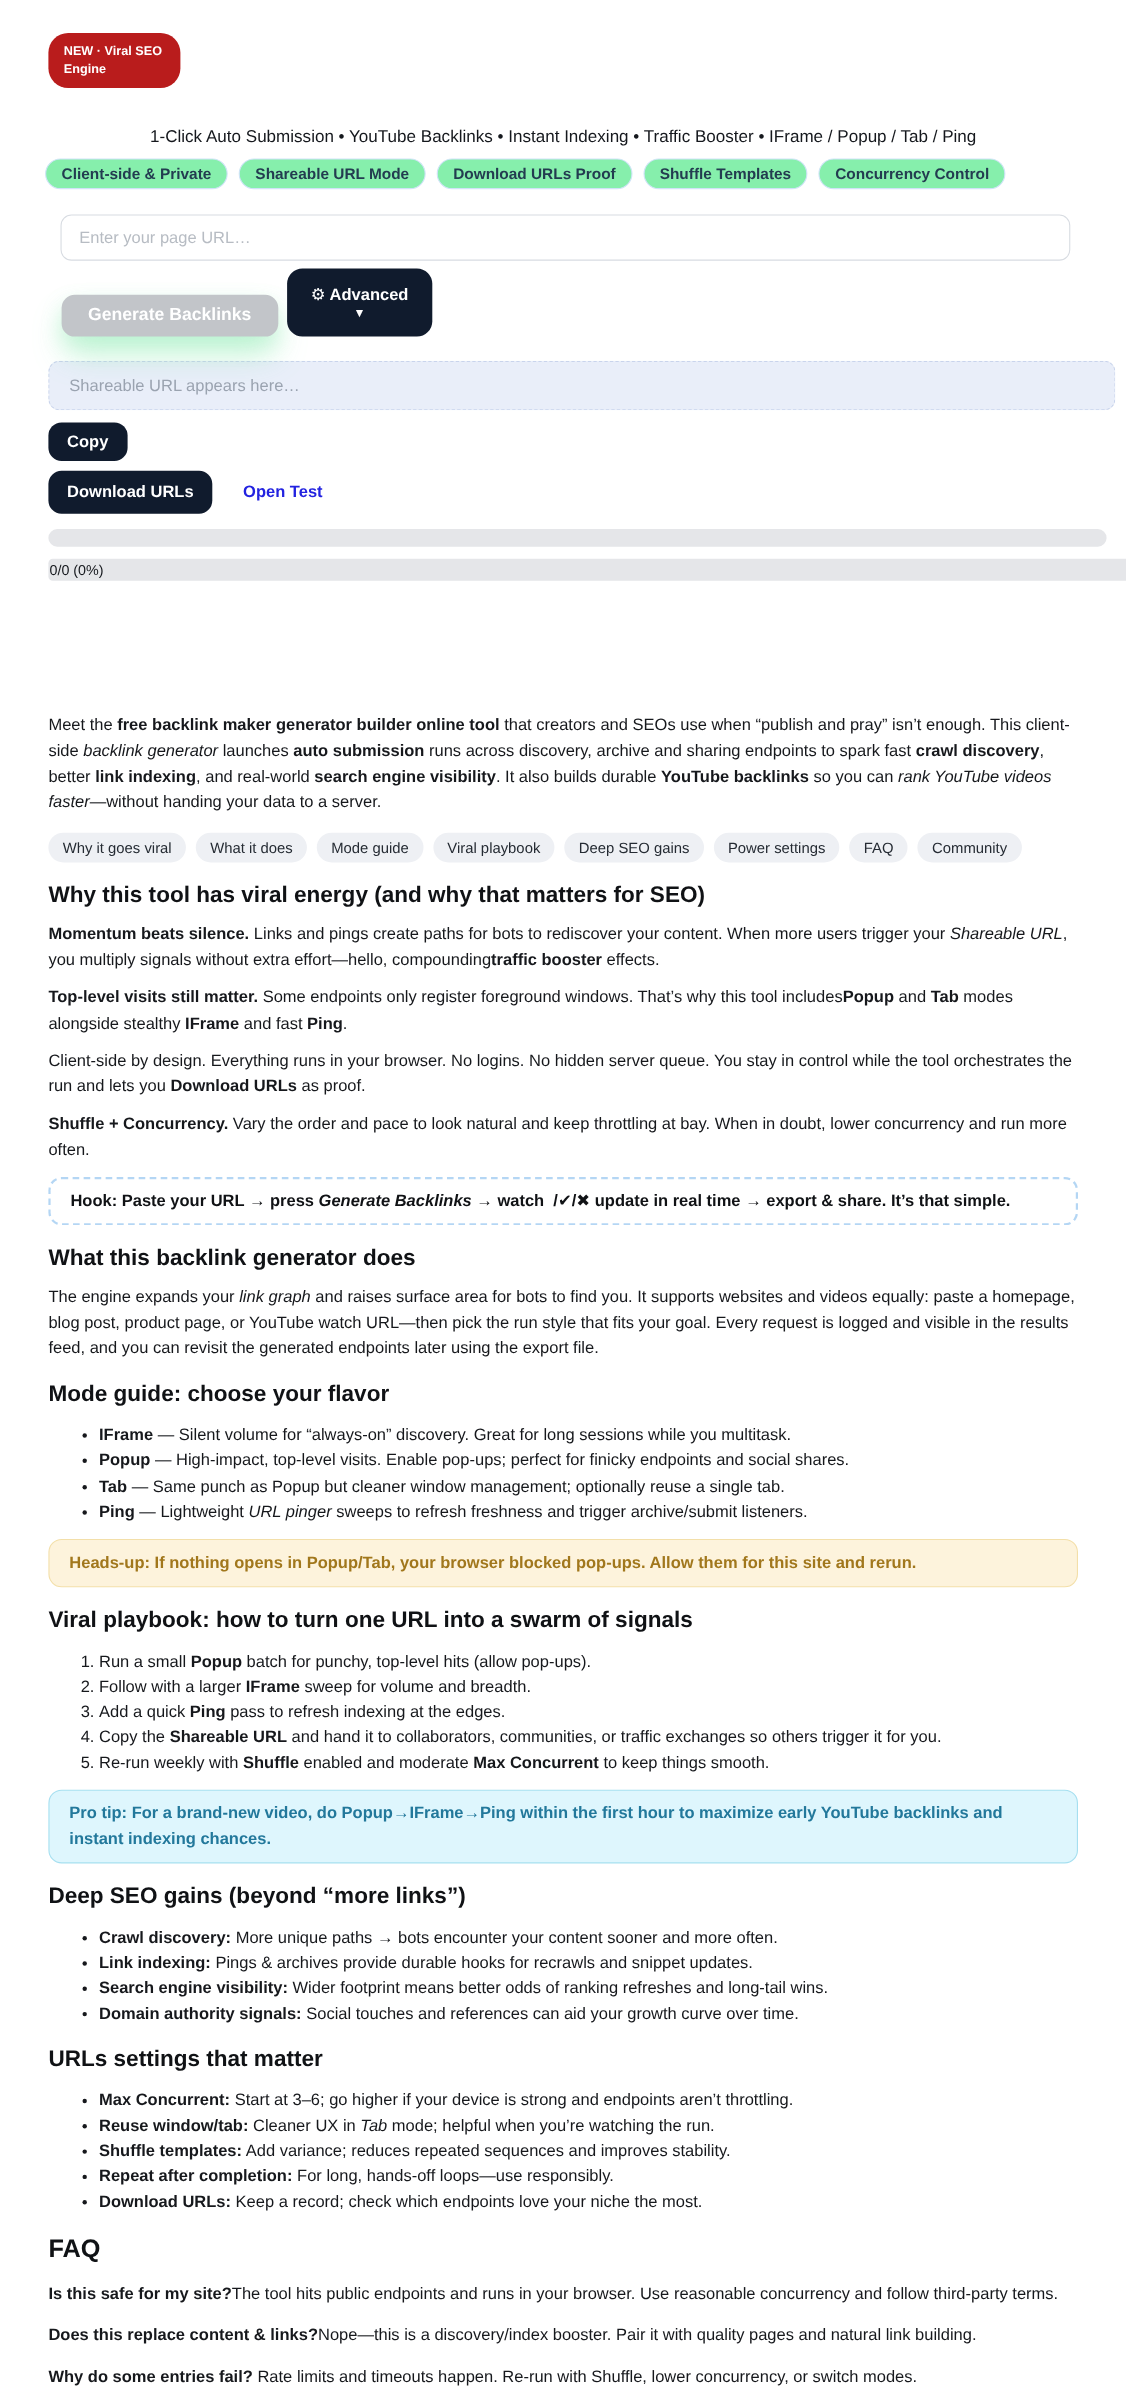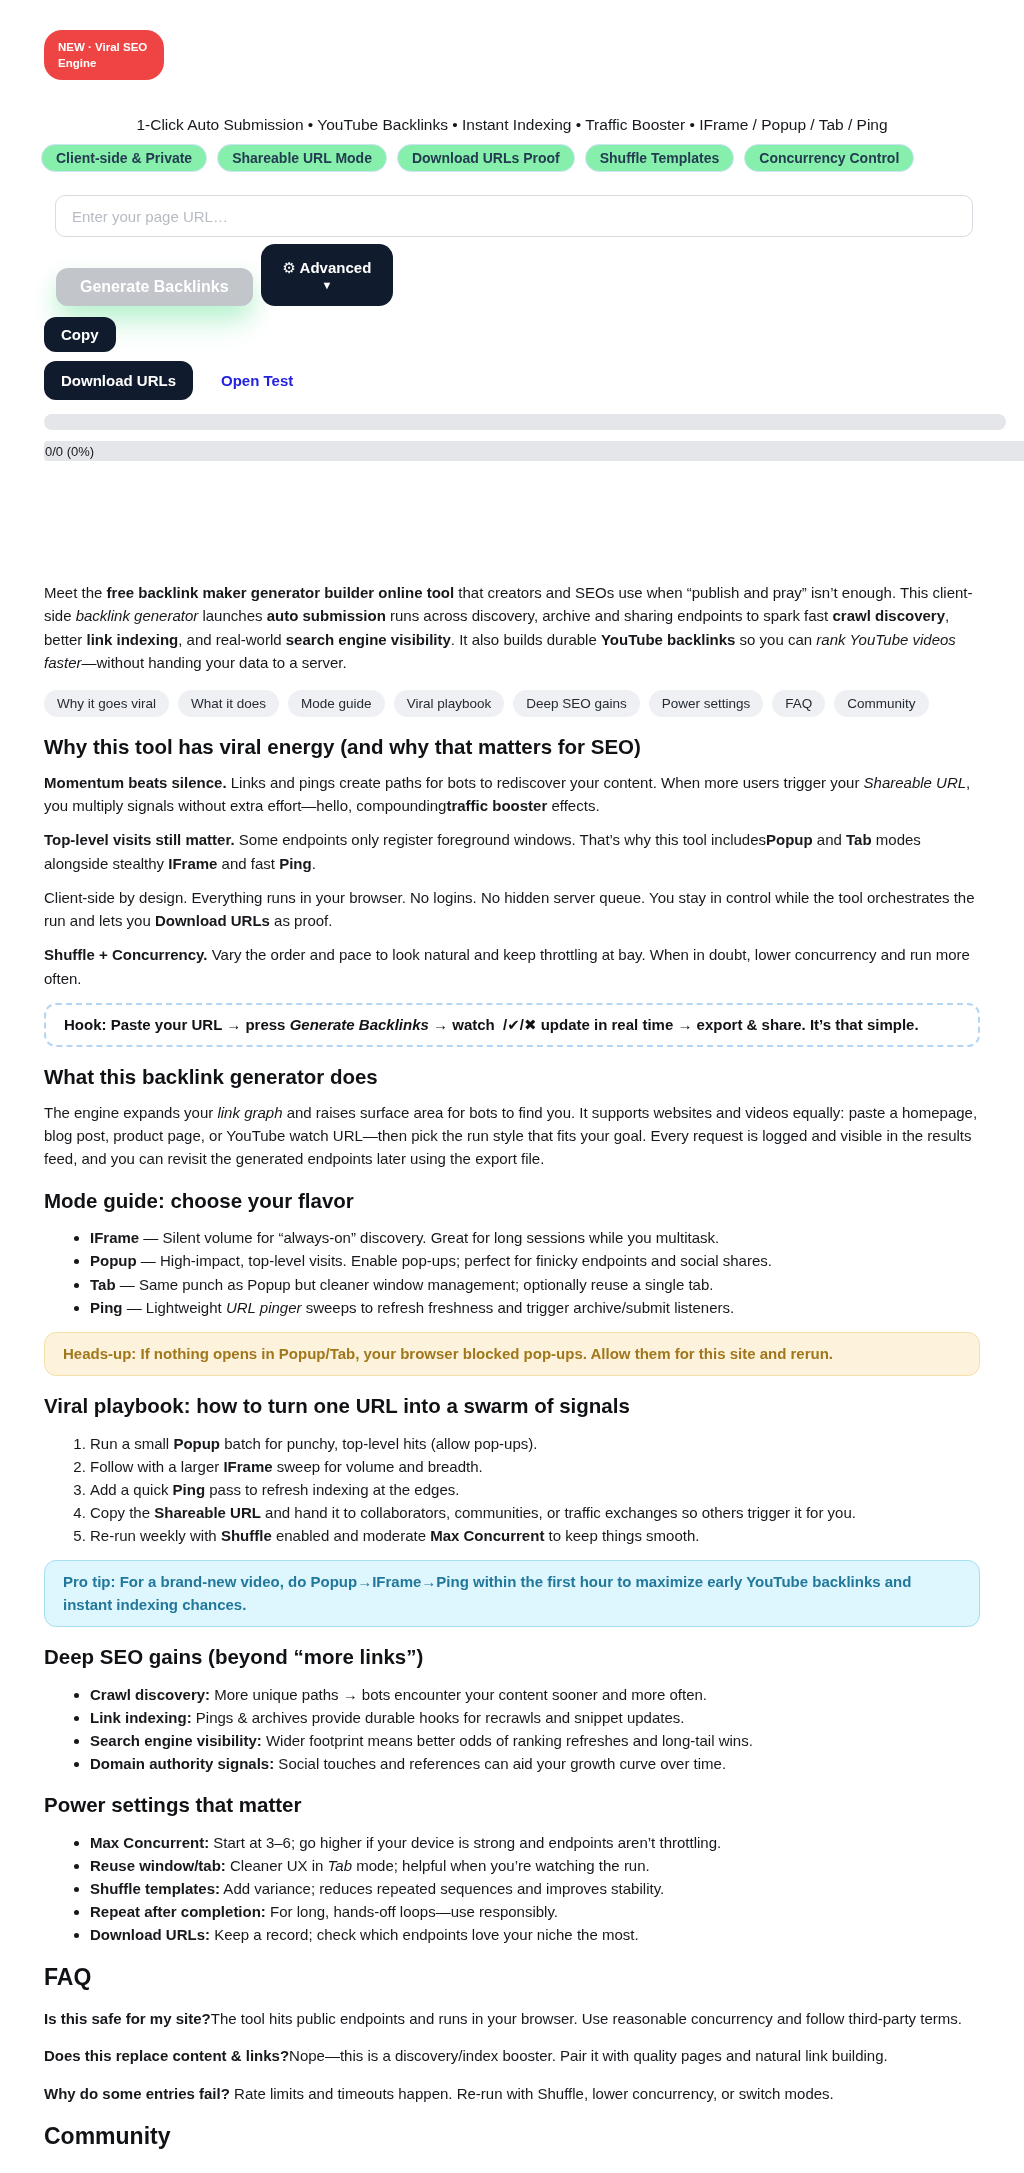--- a/index.html
+++ b/index.html
@@ -1,21 +1,21 @@
 <!DOCTYPE html>
 <html><head>
 <meta charset="utf-8">
 <style>
   html,body{margin:0;padding:0;background:#fff;}
   body{width:1024px;height:2173px;overflow:hidden;color:#16181c;
        font-family:"Liberation Sans","DejaVu Sans",sans-serif;font-size:15px;}
   .page{padding:30px 44px 0 44px;box-sizing:border-box;}
 
   
-  .badge{display:inline-block;background:#ef4444;color:#fff;font-weight:bold;
+  .badge{display:inline-block;background:#b91c1c;color:#fff;font-weight:bold;
          font-size:11.5px;line-height:1.4;padding:9px 14px;border-radius:18px;max-width:92px;}
 
   
   .tagline{margin-top:36px;text-align:center;font-size:15.5px;color:#15181d;}
   .chips{margin-top:10px;margin-left:-3px;display:flex;gap:10px;flex-wrap:wrap;}
   .chip{border:1px solid #cfe3f7;border-radius:999px;padding:5px 14px;background:#86efac;
         font-weight:bold;font-size:14px;color:#233c50;white-space:nowrap;}
 
   
   .url-input{display:block;margin-top:23px;margin-left:11px;width:918px;height:42px;
@@ -77,20 +77,21 @@
   <input class="url-input" type="text" placeholder="Enter your page URL…" style="">
 
   <div class="actions">
     <button class="btn btn-generate">Generate Backlinks</button>
     <button class="btn btn-advanced">
       <span><span>⚙</span> <span>Advanced</span></span>
       <span class="caret">▼</span>
     </button>
   </div>
 
+  <input class="share-input" type="text" placeholder="Shareable URL appears here…" style="">
 
   <button class="btn btn-copy">Copy</button>
 
   <div class="dlrow">
     <button class="btn btn-download">Download URLs</button>
     <a class="open-test">Open Test</a>
   </div>
 
   <div class="bar"></div>
   <div class="statusbar">
@@ -143,21 +144,21 @@
   <div class="callout protip">Pro tip: For a brand-new video, do Popup→IFrame→Ping within the first hour to maximize early YouTube backlinks and instant indexing chances.</div>
 
   <h2>Deep SEO gains (beyond “more links”)</h2>
   <ul>
     <li><span style="font-weight: bold;">Crawl discovery:</span><span> More unique paths → bots encounter your content sooner and more often.</span></li>
     <li><span style="font-weight: bold; text-align: center;">Link indexing:</span><span> Pings &amp; archives provide durable hooks for recrawls and snippet updates.</span></li>
     <li><span style="font-weight: bold;">Search engine visibility:</span><span> Wider footprint means better odds of ranking refreshes and long-tail wins.</span></li>
     <li><span style="font-weight: bold;">Domain authority signals:</span><span> Social touches and references can aid your growth curve over time.</span></li>
   </ul>
 
-  <h2>Power settings that matter</h2>
+  <h2>URLs settings that matter</h2>
   <ul>
     <li><span style="font-weight: bold;">Max Concurrent:</span><span> Start at 3–6; go higher if your device is strong and endpoints aren’t throttling.</span></li>
     <li><span style="font-weight: bold;">Reuse window/tab:</span><span> Cleaner UX in </span><span style="font-style: italic;">Tab</span><span> mode; helpful when you’re watching the run.</span></li>
     <li><span style="font-weight: bold;">Shuffle templates:</span><span> Add variance; reduces repeated sequences and improves stability.</span></li>
     <li><span style="font-weight: bold;">Repeat after completion:</span><span> For long, hands-off loops—use responsibly.</span></li>
     <li><span style="font-weight: bold;">Download URLs:</span><span> Keep a record; check which endpoints love your niche the most.</span></li>
   </ul>
 
   <h2 class="big">FAQ</h2>
   <p class="para" style="margin-top:15px"><span style="font-weight: bold;">Is this safe for my site?</span><span>The tool hits public endpoints and runs in your browser. Use reasonable concurrency and follow third-party terms.</span></p>

